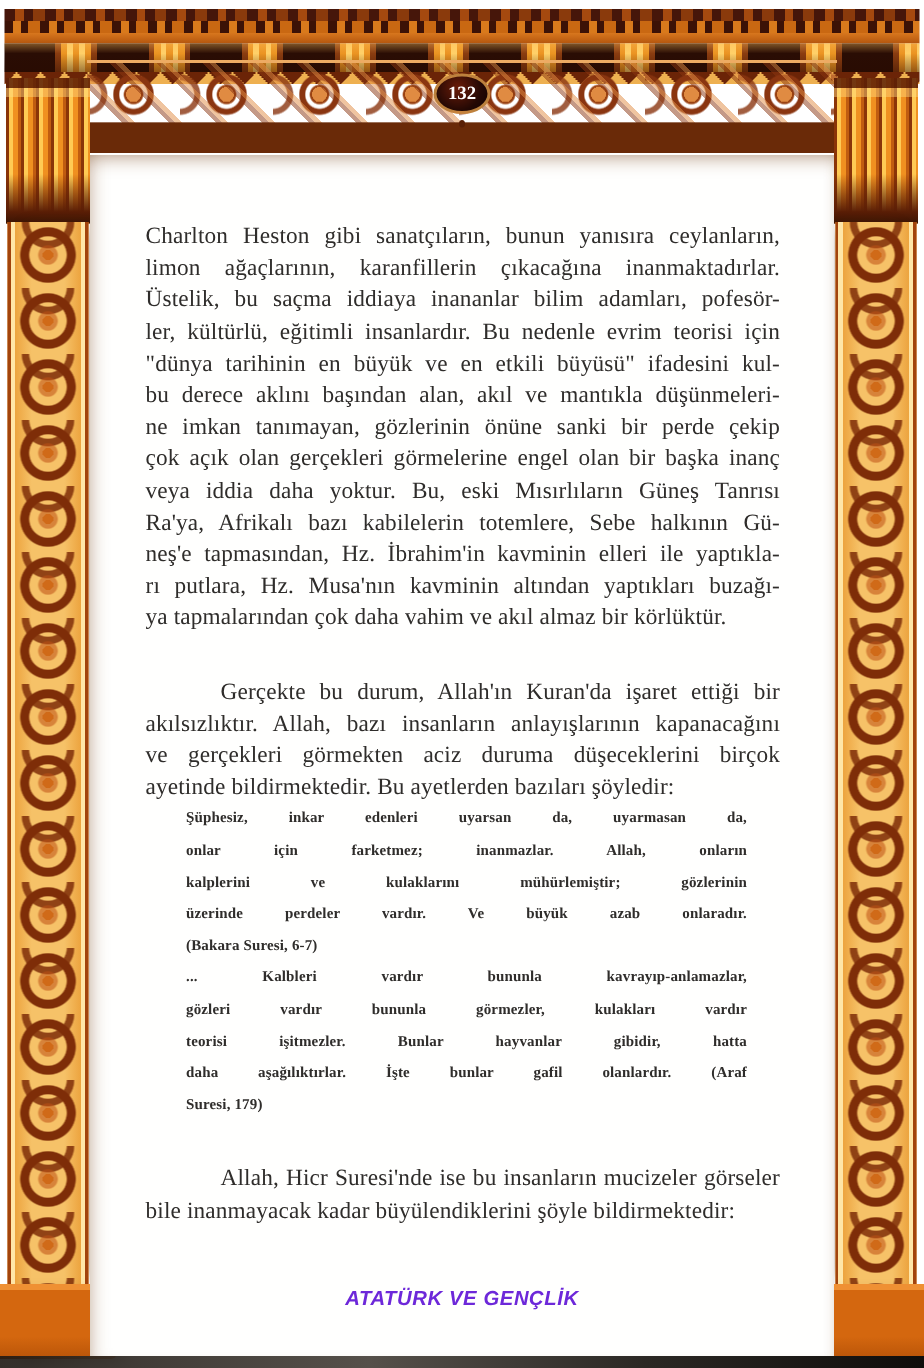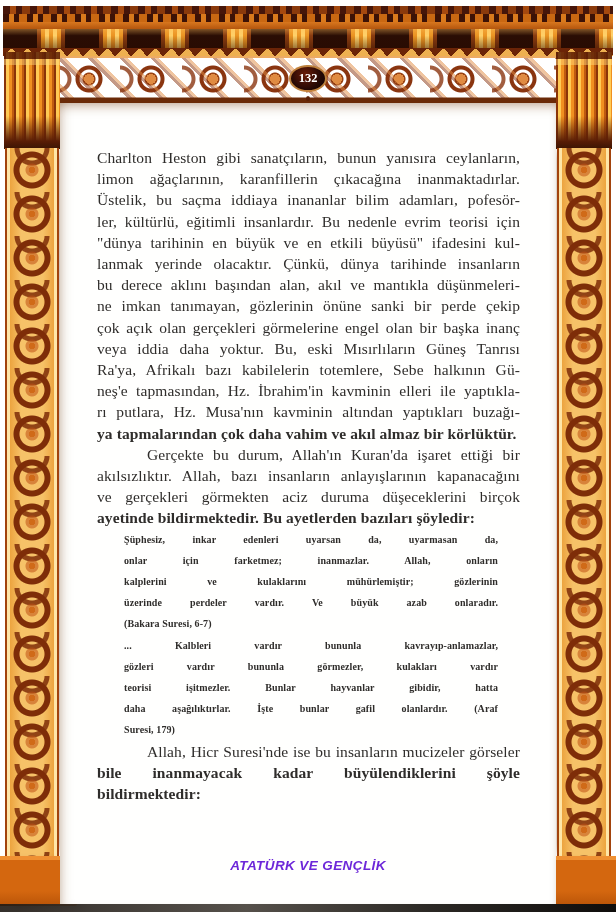--- a/index.html
+++ b/index.html
@@ -13,21 +13,21 @@
   .c-b2{position:absolute;left:0;top:8px;width:100%;height:8px;background-color:#cf6a14;
         background:repeating-linear-gradient(90deg,#3c1206 0 6px,#d97a1c 6px 11px,#3c1206 11px 16px,#c96812 16px 24px);}
   .c-b3{position:absolute;left:0;top:16px;width:100%;height:7px;background:linear-gradient(180deg,#d8771e,#b4560e);}
   .c-b4{position:absolute;left:0;top:23px;width:100%;height:19px;
         background:
           linear-gradient(180deg,rgba(255,190,90,.40),rgba(40,10,0,0) 35%,rgba(40,10,0,.45)),
           repeating-linear-gradient(90deg,#2a0d04 0 34px,#8a3c10 34px 38px,#eb9422 38px 42px,#ffd068 42px 46px,#eb9422 46px 50px,#ffd068 50px 54px,#eb9422 54px 58px,#8a3c10 58px 62px);}
   .c-b5{position:absolute;left:0;top:42px;width:100%;height:8px;background-color:#c05a0e;
         background:conic-gradient(from 135deg at 50% 0%,#eeb050 0 90deg,#6b2407 0 360deg) 0 0/16px 8px repeat;}
 
-  .frieze{position:absolute;left:58px;top:56px;width:500px;height:47px;background-color:#c97c36;
+  .frieze{position:absolute;left:58px;top:40px;width:500px;height:62px;background-color:#c97c36;
         background:
           linear-gradient(180deg,#edab63 0 2px,rgba(255,255,255,0) 2px 41px,#6a2a08 42px 47px),
           repeating-linear-gradient(45deg,rgba(138,53,16,0) 0 9px,rgba(138,53,16,.50) 9px 12px,rgba(224,139,66,.5) 12px 15px,rgba(138,53,16,0) 15px 22px),
           radial-gradient(circle at 31px 23px,#e08b42 0 5px,#9a4212 5px 6px,rgba(0,0,0,0) 7px),
           radial-gradient(circle at 31px 23px,rgba(0,0,0,0) 9px,#8a3510 10px 13px,rgba(0,0,0,0) 14px),
           radial-gradient(circle at 0px 23px,rgba(0,0,0,0) 9px,rgba(138,53,16,.8) 10px 13px,rgba(0,0,0,0) 14px);
         background-size:auto,auto,62px 47px,62px 47px,62px 47px;}
   .badge{position:absolute;left:calc(50% - 19px);top:9px;width:38px;height:27px;border-radius:50%;
         background:radial-gradient(circle at 42% 32%,#6a1c08,#230804 62%,#120302);
         border:2px solid rgba(240,170,80,.75);box-sizing:border-box;
@@ -59,24 +59,24 @@
   .bottom-strip{position:absolute;left:0;top:904px;width:616px;height:8px;
         background:linear-gradient(90deg,rgba(30,25,20,.9),#55504a 40%,#2b2824 70%,#0f0d0b);}
 
   
   .page{position:absolute;left:60px;top:103px;width:496px;height:801px;background:#fffffe;
         box-shadow:inset 0 10px 12px -8px rgba(120,70,30,.5),
                    inset 10px 0 12px -9px rgba(120,70,30,.35),
                    inset -6px 0 10px -9px rgba(120,70,30,.25);}
   .textblock{padding:44px 36px 0 37px;color:#2f2d2b;font-size:15.5px;line-height:21.2px;letter-spacing:.1px;}
   .para{margin:0;}
-  .para.body:not(:first-child){margin-top:0;}
+  .para.body:not(:first-child){margin-top:28px;}
   .para.quote{margin:0 22px 0 27px;font-weight:bold;font-size:10px;}
   .tline{text-align:justify;text-align-last:justify;}
-  .para .tline:last-child{text-align-last:left;font-weight:bold;}
+  .para .tline:last-child{text-align-last:left;}
   .para.indent .tline:first-child{text-indent:50px;}
   .footer{position:absolute;left:0;right:0;top:755px;text-align:center;
         font:italic bold 13.5px "Liberation Sans",sans-serif;letter-spacing:.4px;color:#6d28d9;}
 </style>
 </head>
 <body>
 
 <div class="canvas">
 
   <div class="cornice">
@@ -105,21 +105,20 @@
   <div class="bottom-strip"></div>
 
   <div class="page">
     <div class="textblock" id="textblock">
         <div class="para body">
           <div class="tline">Charlton Heston gibi sanatçıların, bunun yanısıra ceylanların,</div>
           <div class="tline">limon ağaçlarının, karanfillerin çıkacağına inanmaktadırlar.</div>
           <div class="tline">Üstelik, bu saçma iddiaya inananlar bilim adamları, pofesör-</div>
           <div class="tline">ler, kültürlü, eğitimli insanlardır. Bu nedenle evrim teorisi için</div>
           <div class="tline">"dünya tarihinin en büyük ve en etkili büyüsü" ifadesini kul-</div>
-          <div class="tline">lanmak yerinde olacaktır. Çünkü, dünya tarihinde insanların</div>
           <div class="tline">bu derece aklını başından alan, akıl ve mantıkla düşünmeleri-</div>
           <div class="tline">ne imkan tanımayan, gözlerinin önüne sanki bir perde çekip</div>
           <div class="tline">çok açık olan gerçekleri görmelerine engel olan bir başka inanç</div>
           <div class="tline">veya iddia daha yoktur. Bu, eski Mısırlıların Güneş Tanrısı</div>
           <div class="tline">Ra'ya, Afrikalı bazı kabilelerin totemlere, Sebe halkının Gü-</div>
           <div class="tline">neş'e tapmasından, Hz. İbrahim'in kavminin elleri ile yaptıkla-</div>
           <div class="tline">rı putlara, Hz. Musa'nın kavminin altından yaptıkları buzağı-</div>
           <div class="tline">ya tapmalarından çok daha vahim ve akıl almaz bir körlüktür.</div>
         </div>
         <div class="para body indent">

